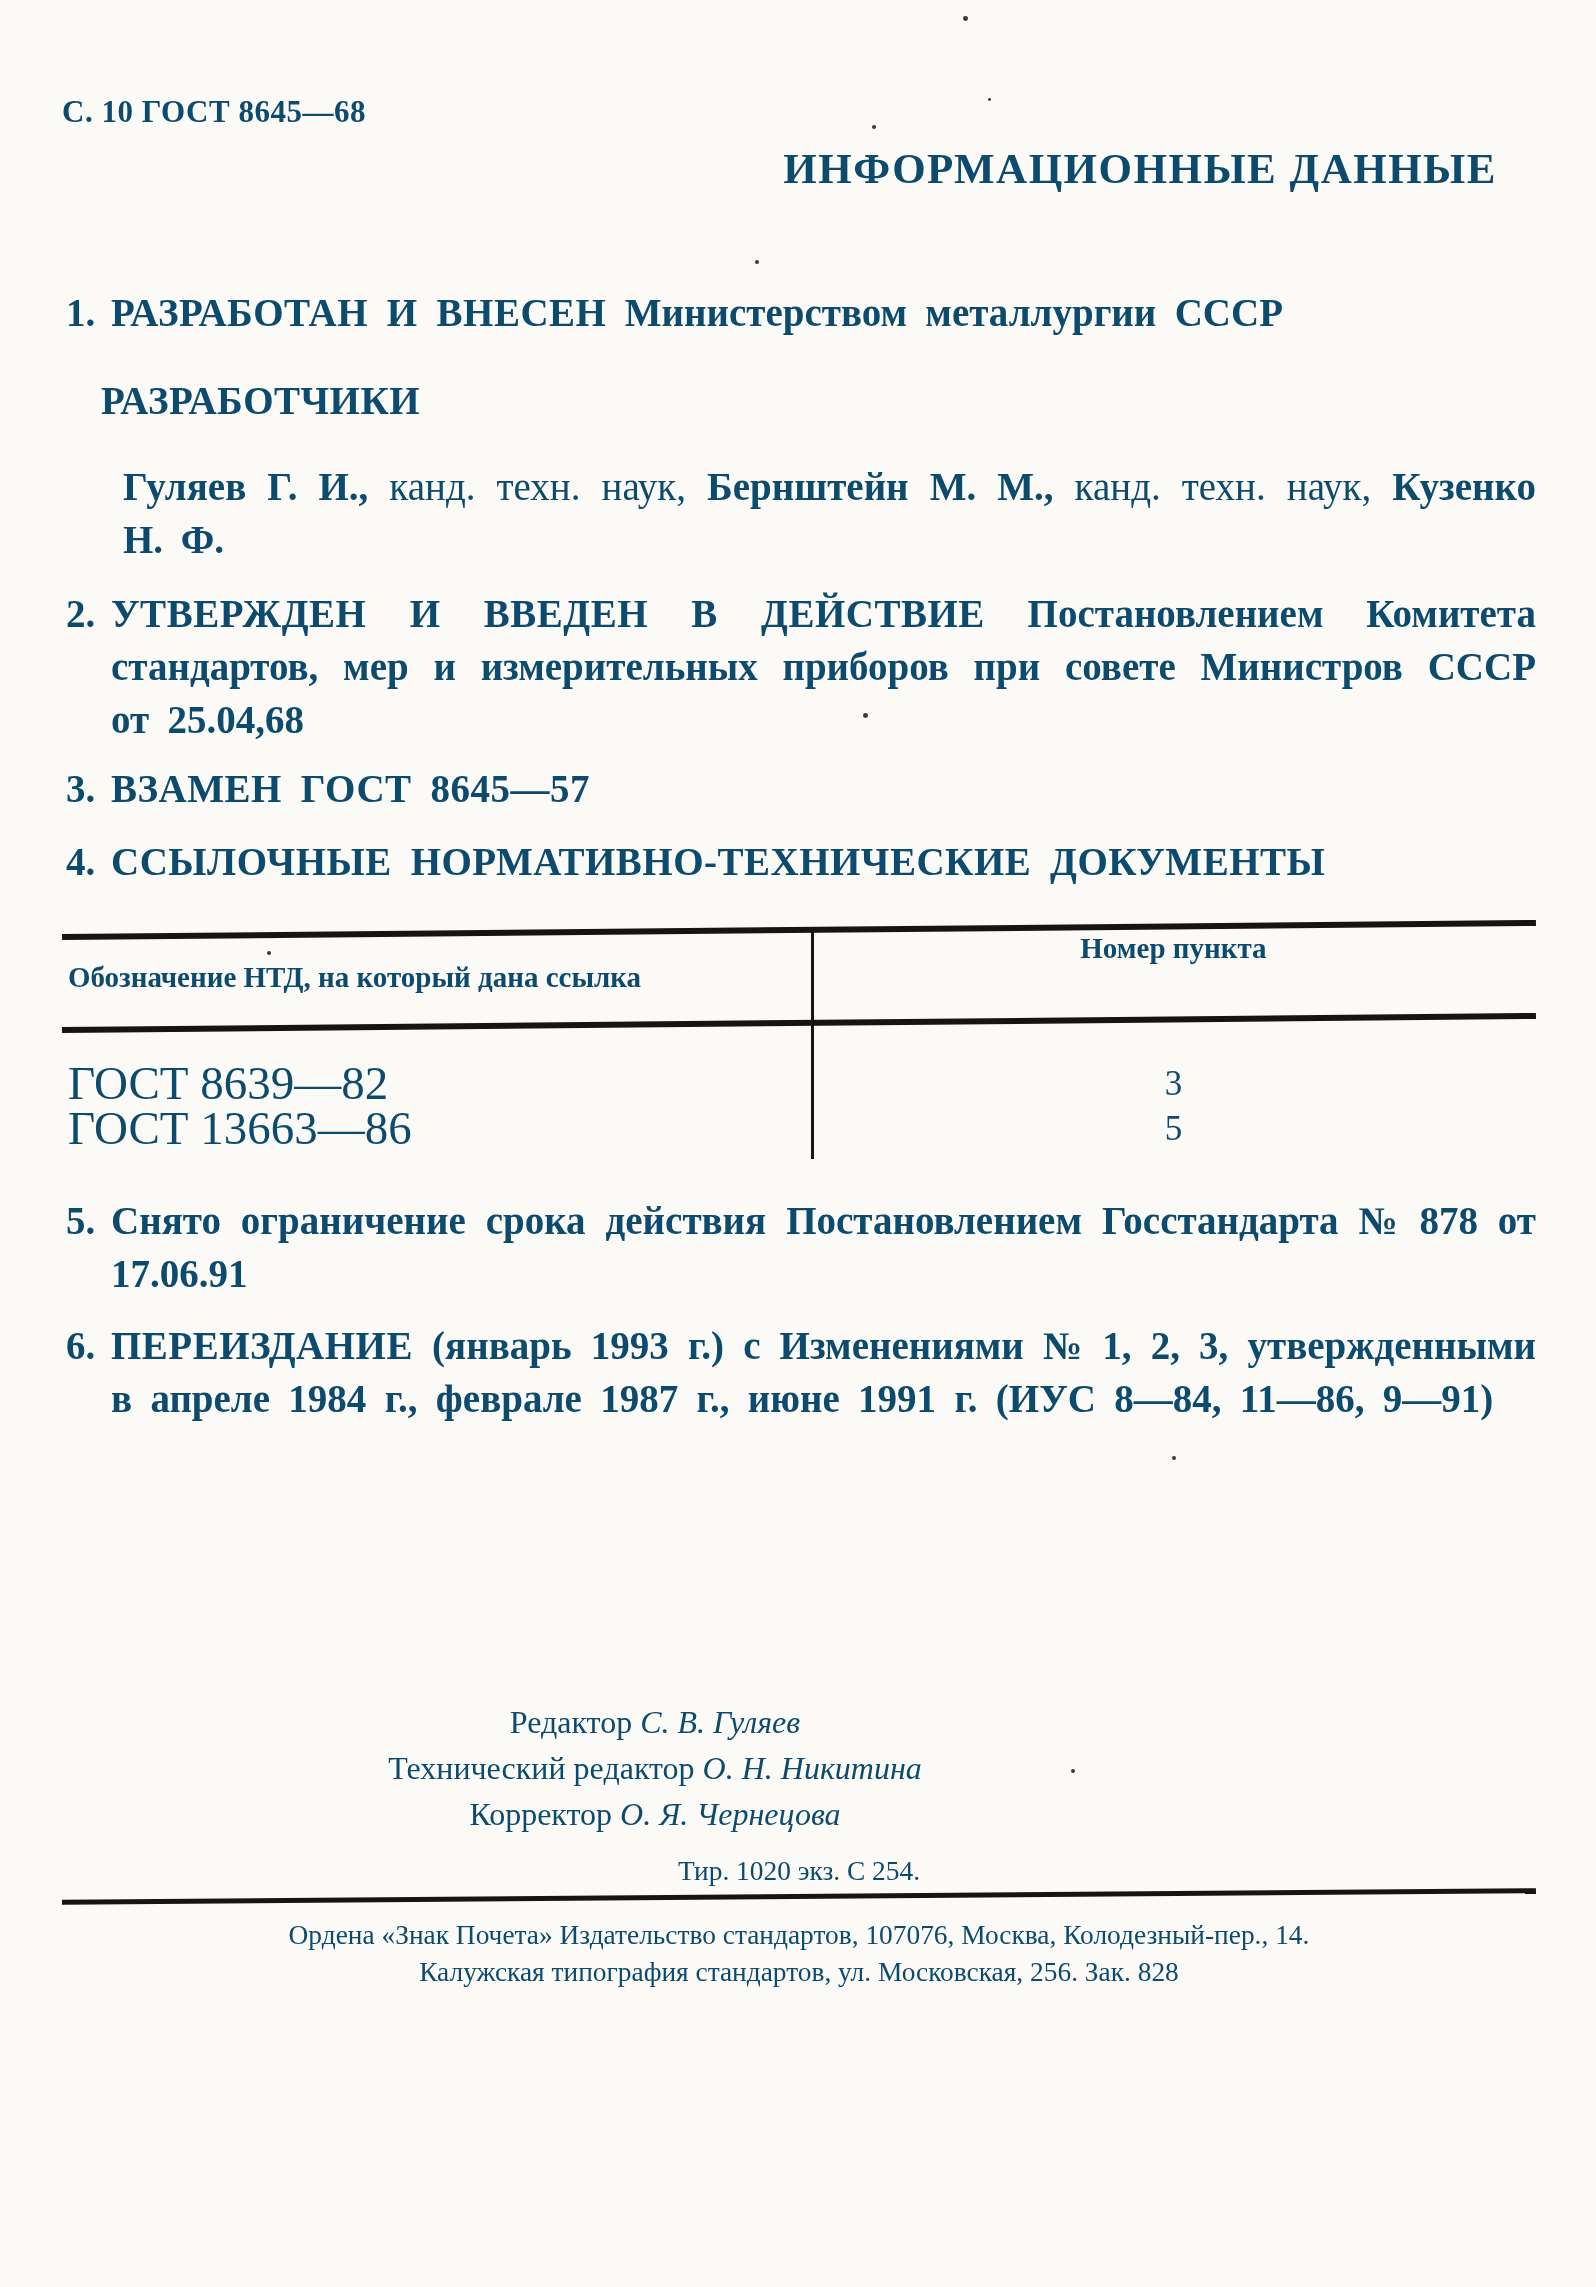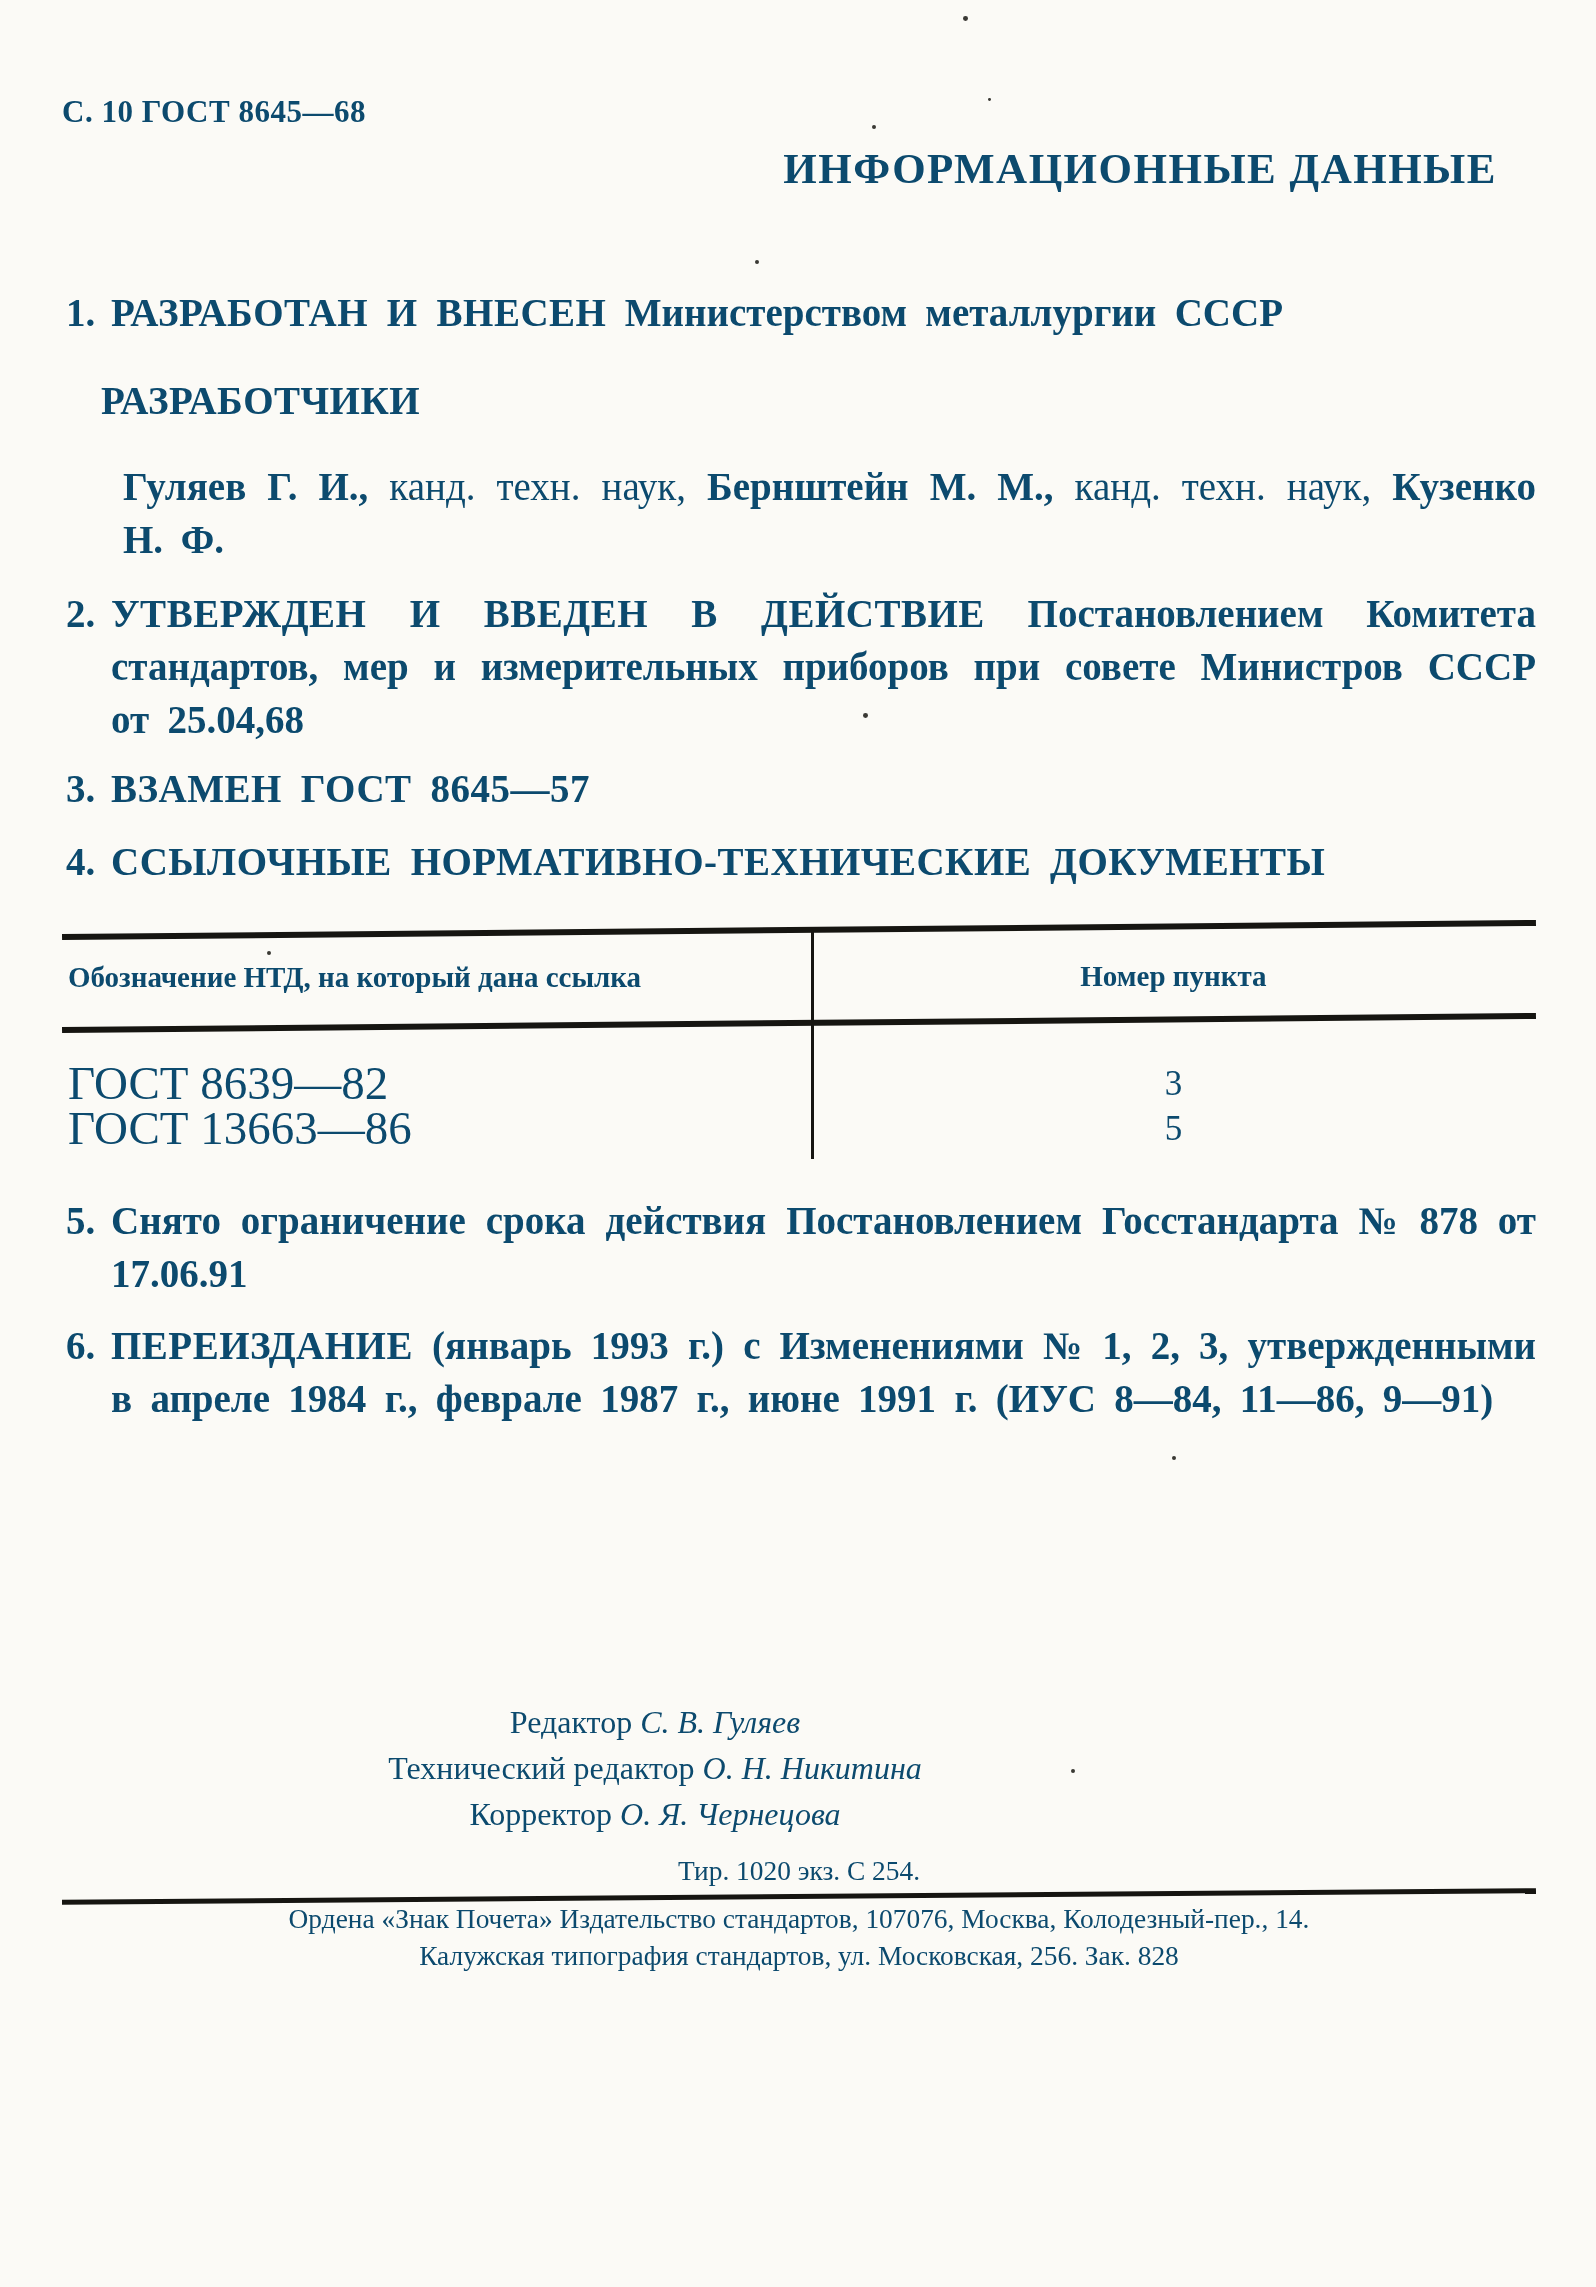--- a/index.html
+++ b/index.html
@@ -82,21 +82,21 @@
     position: relative;
     margin-top: 39px;
   }
   .trule {
     height: 5.9px;
     background: #161511;
     transform: rotate(-0.55deg);
   }
   .t-head {
     display: flex;
-    align-items: center;
+    align-items: flex-start;
   }
   .t-head .t-left {
     width: 50.8%;
     box-sizing: border-box;
     padding: 29px 9.8px 25.5px 5.9px;
     font-size: 29px;
     font-weight: 700;
     line-height: 33px;
   }
   .t-head .t-right {
@@ -148,21 +148,21 @@
     font-size: 27.4px;
     line-height: 37px;
   }
   .imprint-rule {
     margin-top: 3.9px;
     height: 4.9px;
     background: #161511;
     transform: rotate(-0.45deg);
   }
   .publisher {
-    margin-top: 2px;
+    margin-top: 18px;
     text-align: center;
     font-size: 27.4px;
     line-height: 37px;
   }
 
   
   .speck {
     position: absolute;
     background: #3a3934;
     border-radius: 50%;

